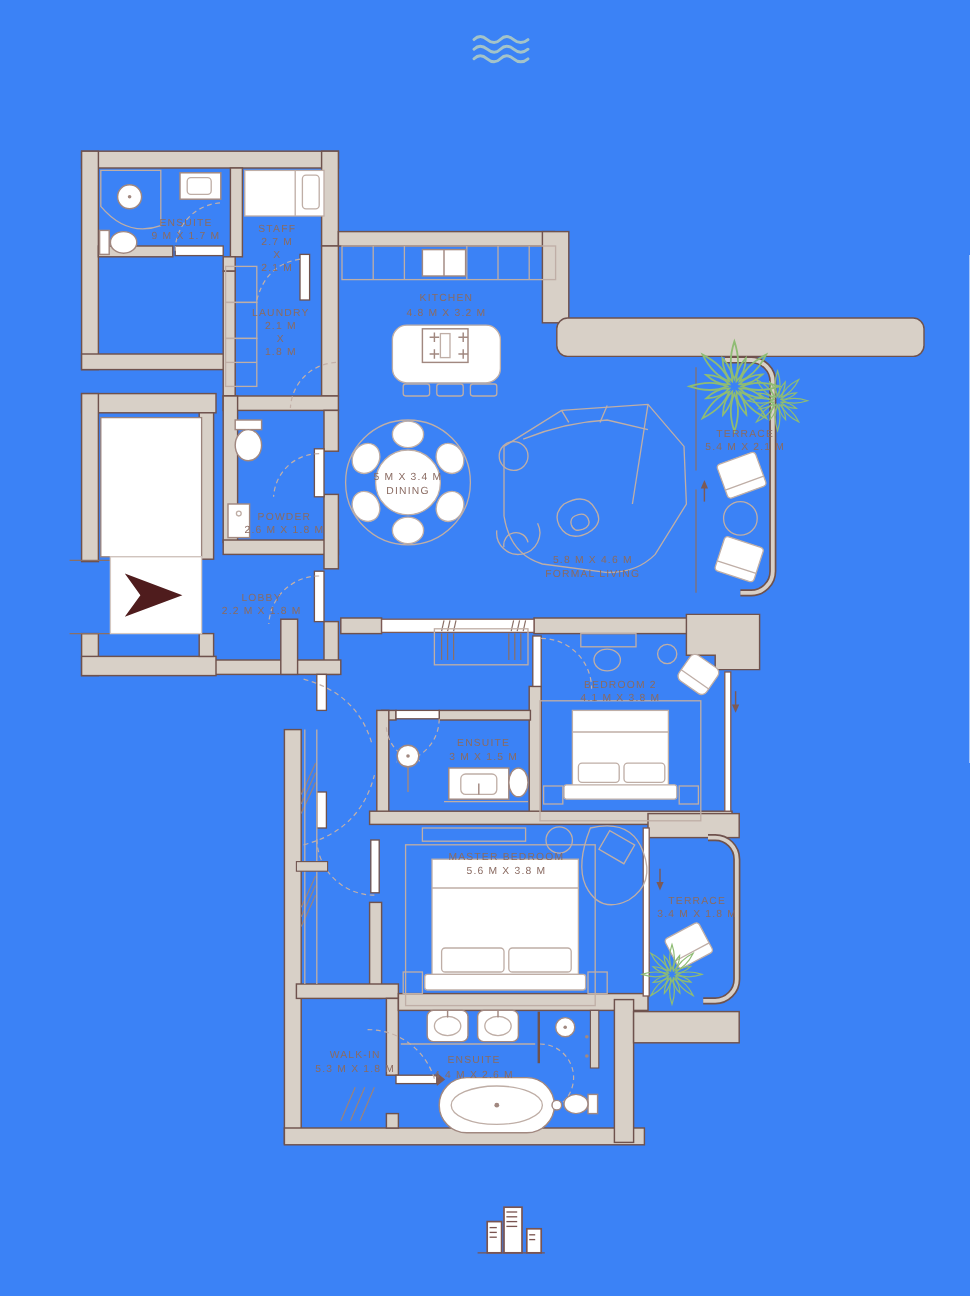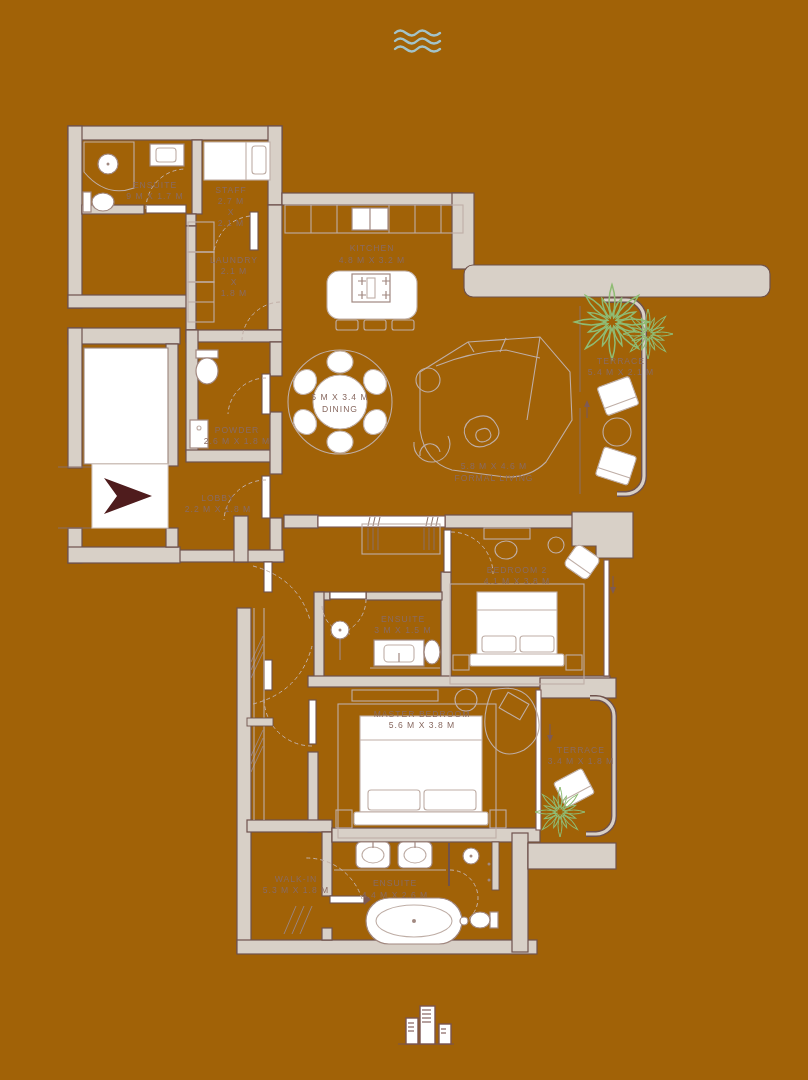--- a/index.html
+++ b/index.html
@@ -1,16 +1,16 @@
 <!DOCTYPE html>
 <html><head>
 <meta charset="utf-8">
 <style>
   html,body{margin:0;padding:0;background:#ffffff;}
-  .page{position:relative;width:808px;height:1080px;background:#a16207;overflow:hidden;
+  .page{position:relative;width:808px;height:1080px;background:#3b82f6;overflow:hidden;
         font-family:"Liberation Sans",sans-serif;}
   svg{position:absolute;left:0;top:0;}
   .wall{fill:#d8d0c7;stroke:#6f524d;stroke-width:1.2;}
   .wallthin{fill:#d8d0c7;stroke:#6f524d;stroke-width:.9;}
   .parapet-o{fill:none;stroke:#6f524d;stroke-width:6;stroke-linejoin:round;stroke-linecap:butt;}
   .parapet-i{fill:none;stroke:#d8d0c7;stroke-width:3.2;stroke-linejoin:round;stroke-linecap:butt;}
   .fur{fill:none;stroke:#bfaea6;stroke-width:1.1;}
   .furw{fill:#ffffff;stroke:#bfaea6;stroke-width:1.1;}
   .fix{fill:#ffffff;stroke:#a18880;stroke-width:1.2;}
   .door{fill:none;stroke:#c3b0a8;stroke-width:1;stroke-dasharray:4 3;}

